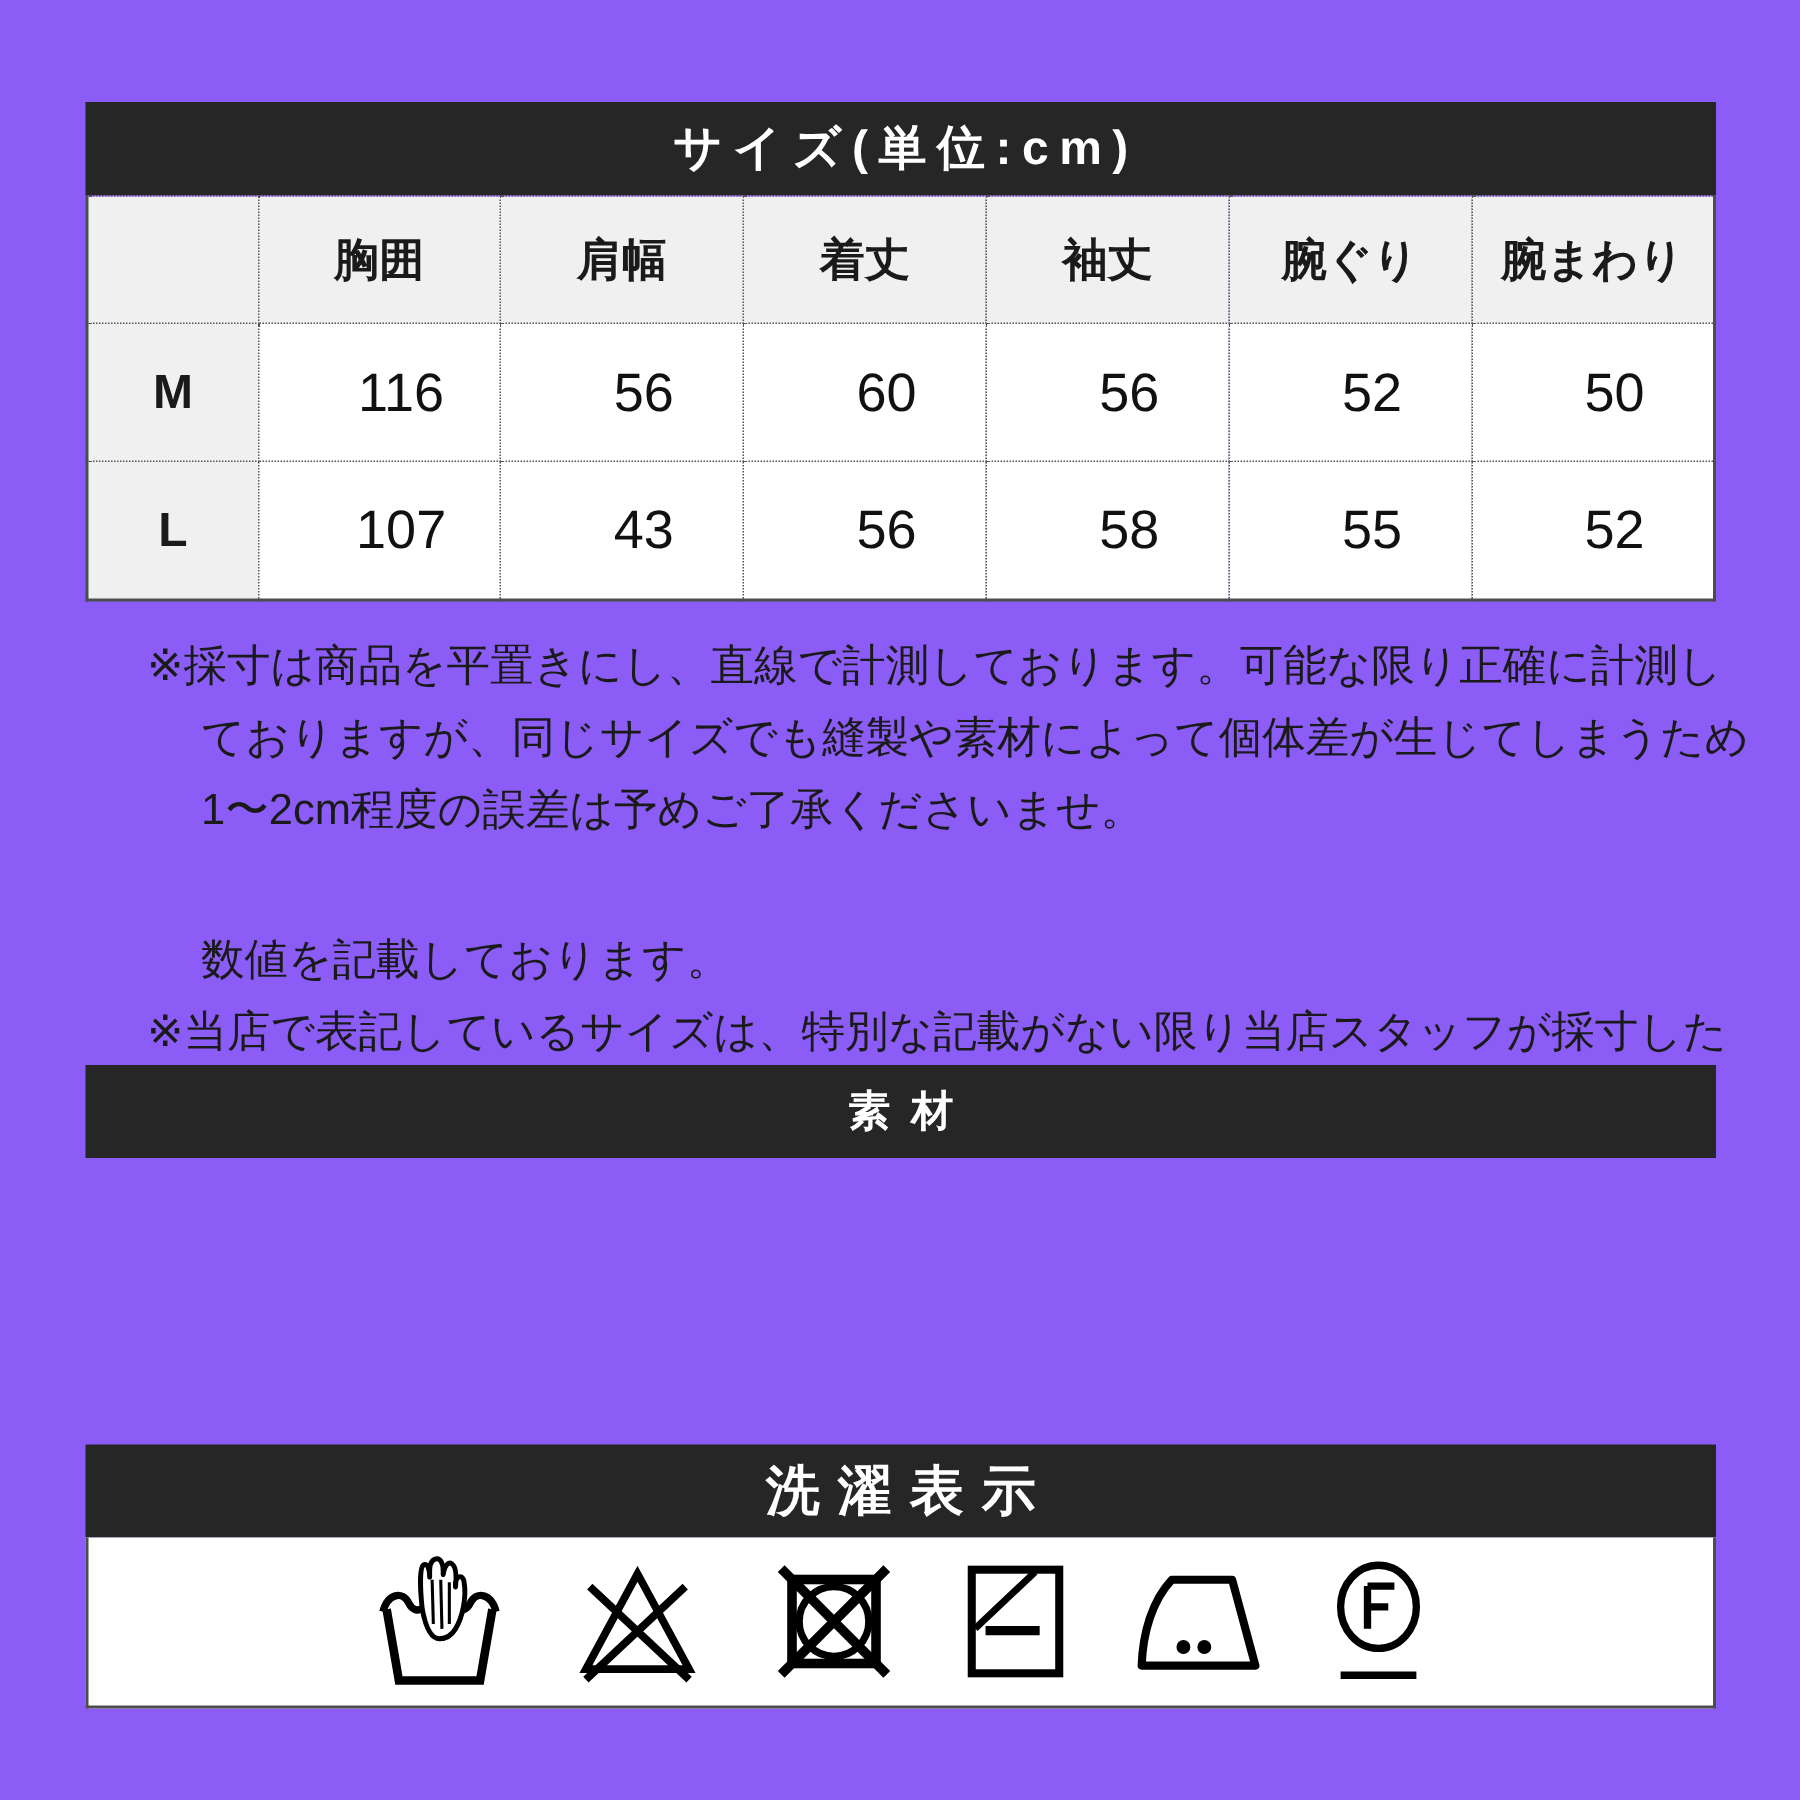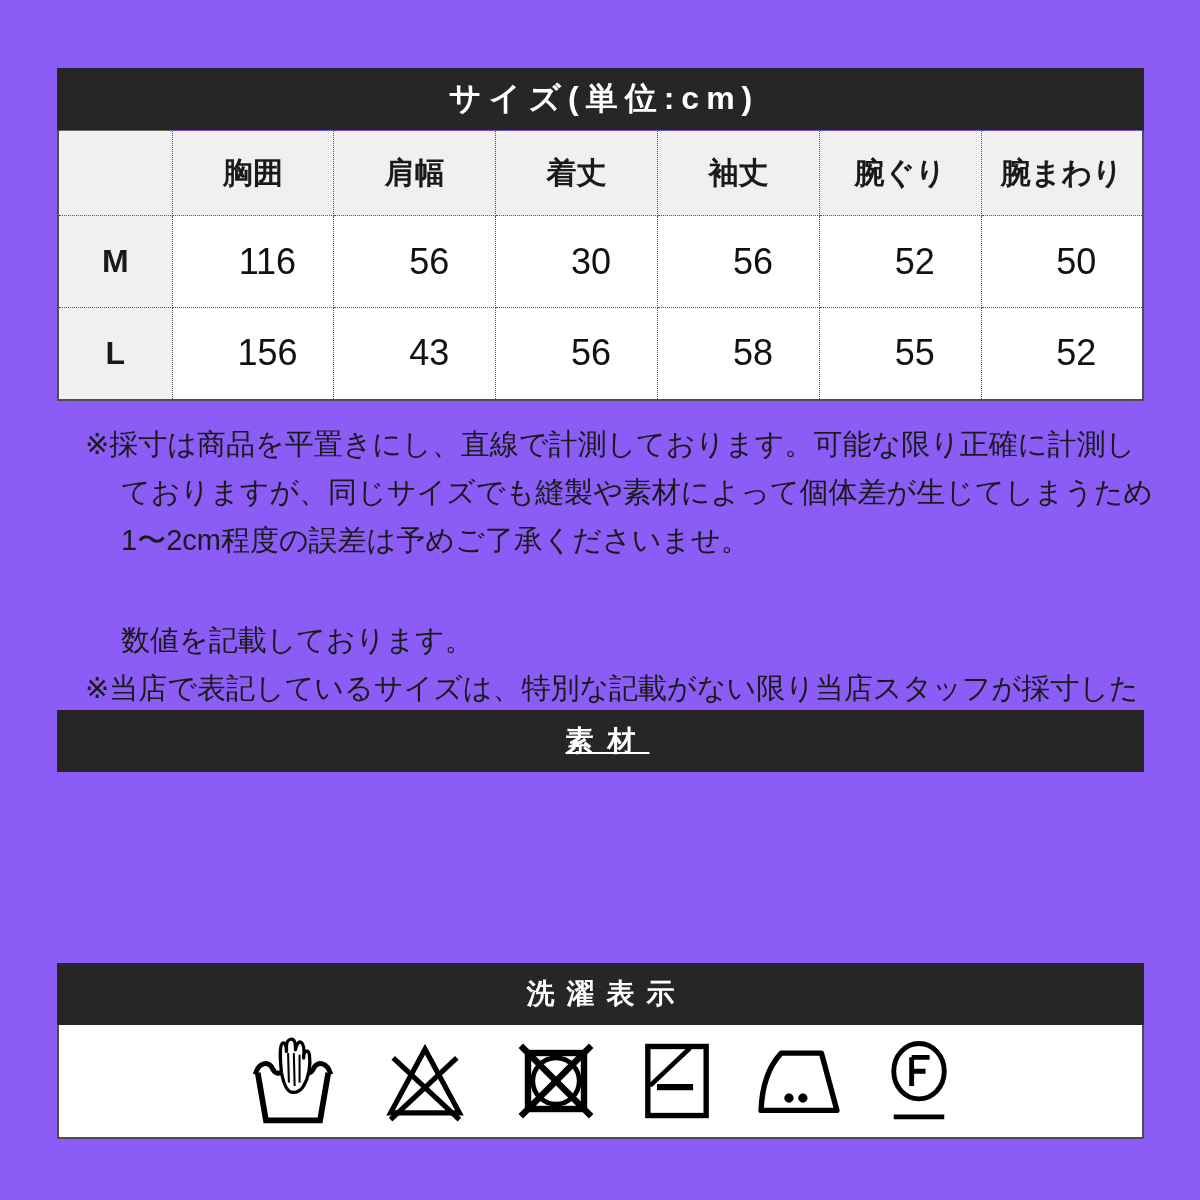--- a/index.html
+++ b/index.html
@@ -29,36 +29,36 @@
   }
   table.size-table tr.data-row{height:92px;}
   table.size-table tr.data-row th{
     background:#f0f0f0;font-size:32px;font-weight:bold;
   }
   table.size-table tr.data-row td{
     background:#fff;font-size:36px;font-weight:normal;color:#111;padding-left:29px;
   }
   
   .note{
-    position:absolute;left:85px;width:1050px;
+    position:absolute;left:98px;width:1050px;
     font-size:29px;line-height:48px;color:#1a1a1a;padding-left:36px;
   }
   .note .line.first{margin-left:-36px;}
   .note-1{top:420px;}
   .note-2{top:616px;}
   
   .material-section{position:absolute;left:57px;top:710px;width:1087px;}
-  .material-section .bar{height:62px;font-size:28px;letter-spacing:14px;text-indent:14px;text-decoration:underline;}
+  .material-section .bar{height:62px;font-size:28px;letter-spacing:14px;text-indent:14px;}
   .material-body{
     height:165px;border:2px solid #4d4d4d;border-top:none;background:#fff;
     display:flex;align-items:center;justify-content:center;font-size:31px;color:#1a1a1a;
   }
   
   .care-section{position:absolute;left:57px;top:963px;width:1087px;}
-  .care-section .bar{height:62px;font-size:28px;letter-spacing:12px;text-indent:12px;}
+  .care-section .bar{height:62px;font-size:36px;letter-spacing:12px;text-indent:12px;}
   .care-body{
     height:112px;border:2px solid #4d4d4d;border-top:none;background:#fff;
     display:flex;align-items:center;justify-content:center;gap:48px;
   }
   .care-icon{display:block;}
   .care-icon *{stroke:#000;}
 </style>
 </head>
 <body>
 
@@ -85,28 +85,28 @@
         <th>肩幅</th>
         <th>着丈</th>
         <th>袖丈</th>
         <th>腕ぐり</th>
         <th>腕まわり</th>
       </tr>
       <tr class="data-row">
         <th>M</th>
         <td>116</td>
         <td>56</td>
-        <td>30</td>
+        <td>60</td>
         <td>56</td>
         <td>52</td>
         <td>50</td>
       </tr>
       <tr class="data-row">
         <th>L</th>
-        <td>156</td>
+        <td>107</td>
         <td>43</td>
         <td>56</td>
         <td>58</td>
         <td>55</td>
         <td>52</td>
       </tr>
     </tbody>
       </table>
   </section>
 

